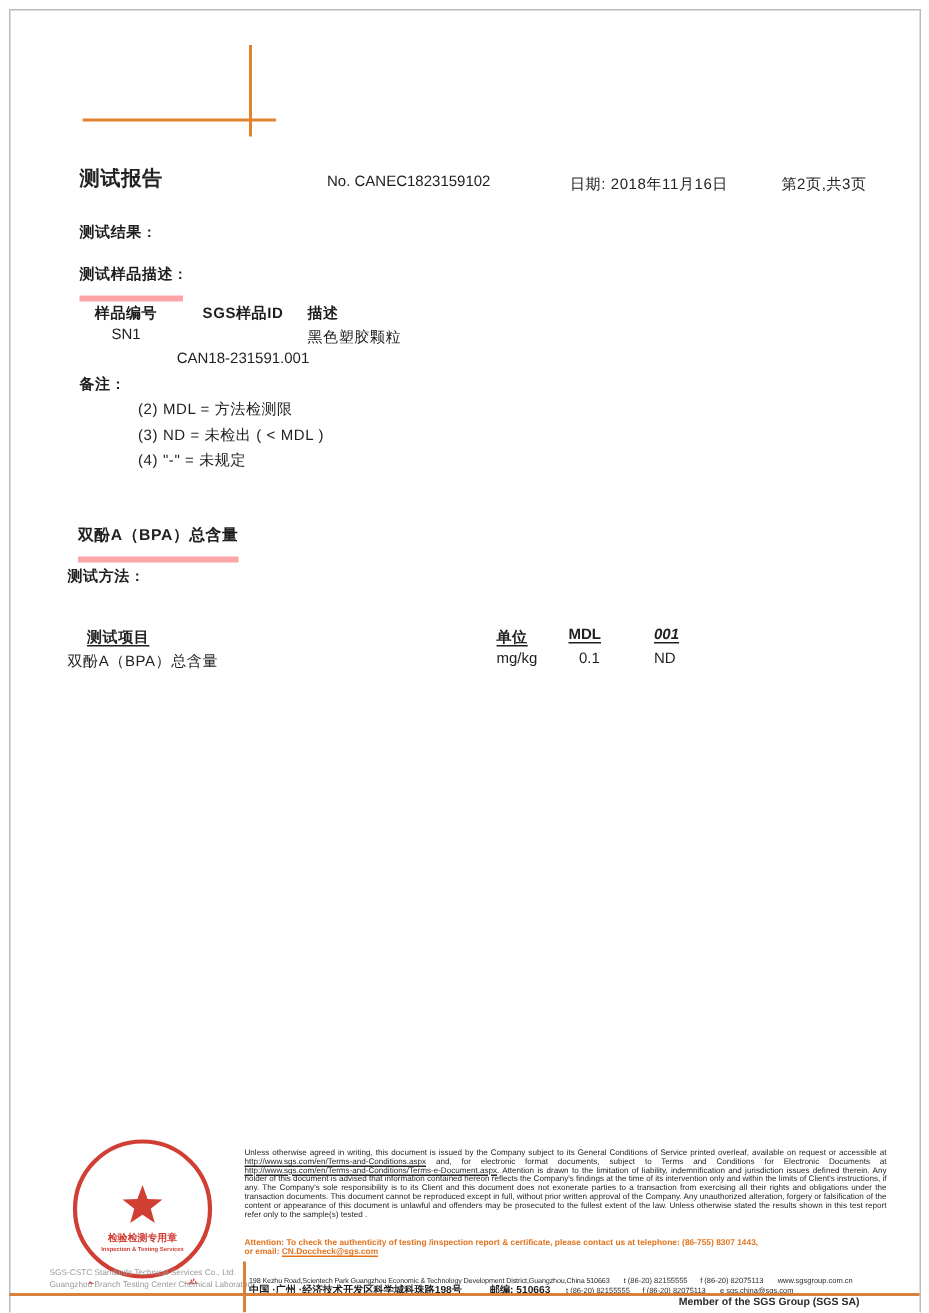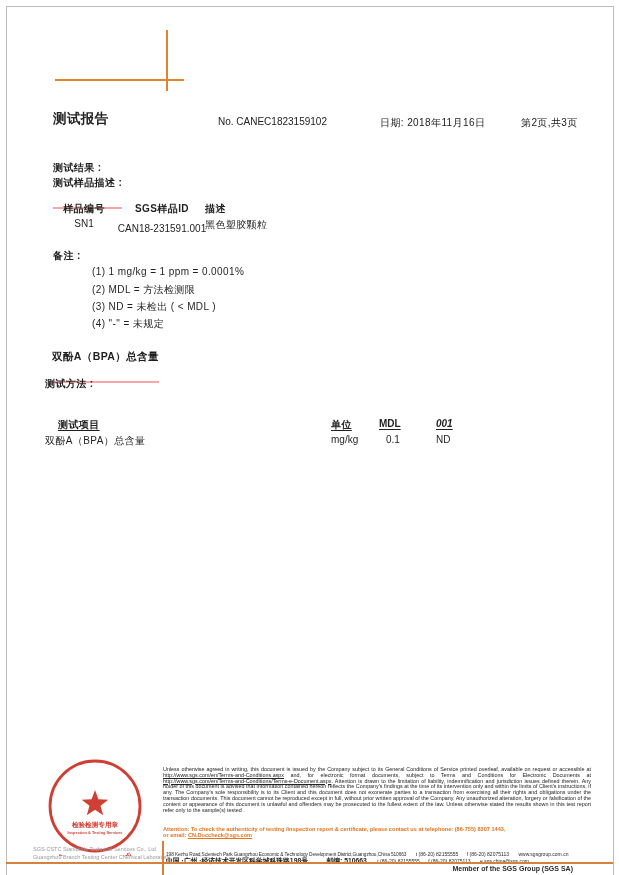--- a/index.html
+++ b/index.html
@@ -3,21 +3,21 @@
 <meta charset="utf-8">
 <style>
   html,body{margin:0;padding:0;background:#ffffff;}
   body{width:619px;height:875px;overflow:hidden;position:relative;
        font-family:"Liberation Sans","DejaVu Sans",sans-serif;color:#1f1f1f;}
   .page{position:relative;width:619px;height:875px;background:#fff;}
   .frame{position:absolute;left:6px;top:6px;width:606px;height:880px;
          border:1px solid #bcbcbc;pointer-events:none;}
   .abs{position:absolute;}
   .b{font-weight:bold;}
-  .u{border-bottom:2px solid #fca5a5;padding-bottom:17px;}
+  .u{border-bottom:4px solid #fca5a5;padding-bottom:7px;}
   .cn{letter-spacing:0.4px;}
   
   .logo-text{font-size:46px;font-weight:bold;color:#8b8b8b;line-height:1;letter-spacing:-2px;}
   .logo-hline{background:#e4812f;height:2px;}
   .logo-vline{background:#e4812f;width:2px;}
   
   .title{font-size:13.5px;font-weight:bold;color:#222;}
   .meta{font-size:10px;color:#222;}
   
   .body-txt{font-size:10px;color:#1f1f1f;}
@@ -48,35 +48,34 @@
   <div class="frame"></div>
 
   <div class="abs logo-hline" style="left:55px;top:79px;width:129px;"></div>
   <div class="abs logo-vline" style="left:166px;top:30px;height:61px;"></div>
 
   <div class="abs title cn" style="left:53px;top:110px;">测试报告</div>
   <div class="abs meta" style="left:218px;top:116px;">No. CANEC1823159102</div>
   <div class="abs meta cn" style="left:380px;top:116px;">日期: 2018年11月16日</div>
   <div class="abs meta cn" style="left:521px;top:116px;">第2页,共3页</div>
 
-  <div class="abs body-txt b cn" style="left:53px;top:161px;">测试结果 :</div>
+  <div class="abs body-txt b cn" style="left:53px;top:148px;">测试结果 :</div>
   <div class="abs body-txt b cn u" style="left:53px;top:176px;">测试样品描述 :</div>
 
   <div>
     <span class="abs tbl-head cn center" style="left:54px;top:202px;width:60px;">样品编号</span>
     <span class="abs tbl-head cn center" style="left:112px;top:202px;width:100px;">SGS样品ID</span>
     <span class="abs tbl-head cn" style="left:205px;top:202px;">描述</span>
     <span class="abs body-txt center" style="left:54px;top:218px;width:60px;">SN1</span>
-    <span class="abs body-txt center" style="left:112px;top:223px;width:100px;">CAN18-231591.001</span>
+    <span class="abs body-txt center" style="left:112px;top:234px;width:100px;">CAN18-231591.001</span>
     <span class="abs body-txt cn" style="left:205px;top:218px;">黑色塑胶颗粒</span>
   </div>
 
   <div class="abs body-txt b cn" style="left:53px;top:249px;text-align:center;">备注 :</div>
   <div class="abs body-txt notes cn" style="left:92px;top:266px;">
-    <div>(1) 1 mg/kg = 1 ppm = 0.0001%</div>
     <div>(2) MDL = 方法检测限</div>
     <div>(3) ND = 未检出 ( &lt; MDL )</div>
     <div>(4) "-" = 未规定</div>
   </div>
 
   <div class="abs body-txt b cn u" style="left:52px;top:350px;font-size:10.5px;">双酚A（BPA）总含量</div>
   <div class="abs body-txt cn" style="left:45px;top:377px;font-weight:700;text-align:center;">测试方法 :</div>
   <div class="abs method cn" style="left:122px;top:375px;width:480px;">
   </div>
 

